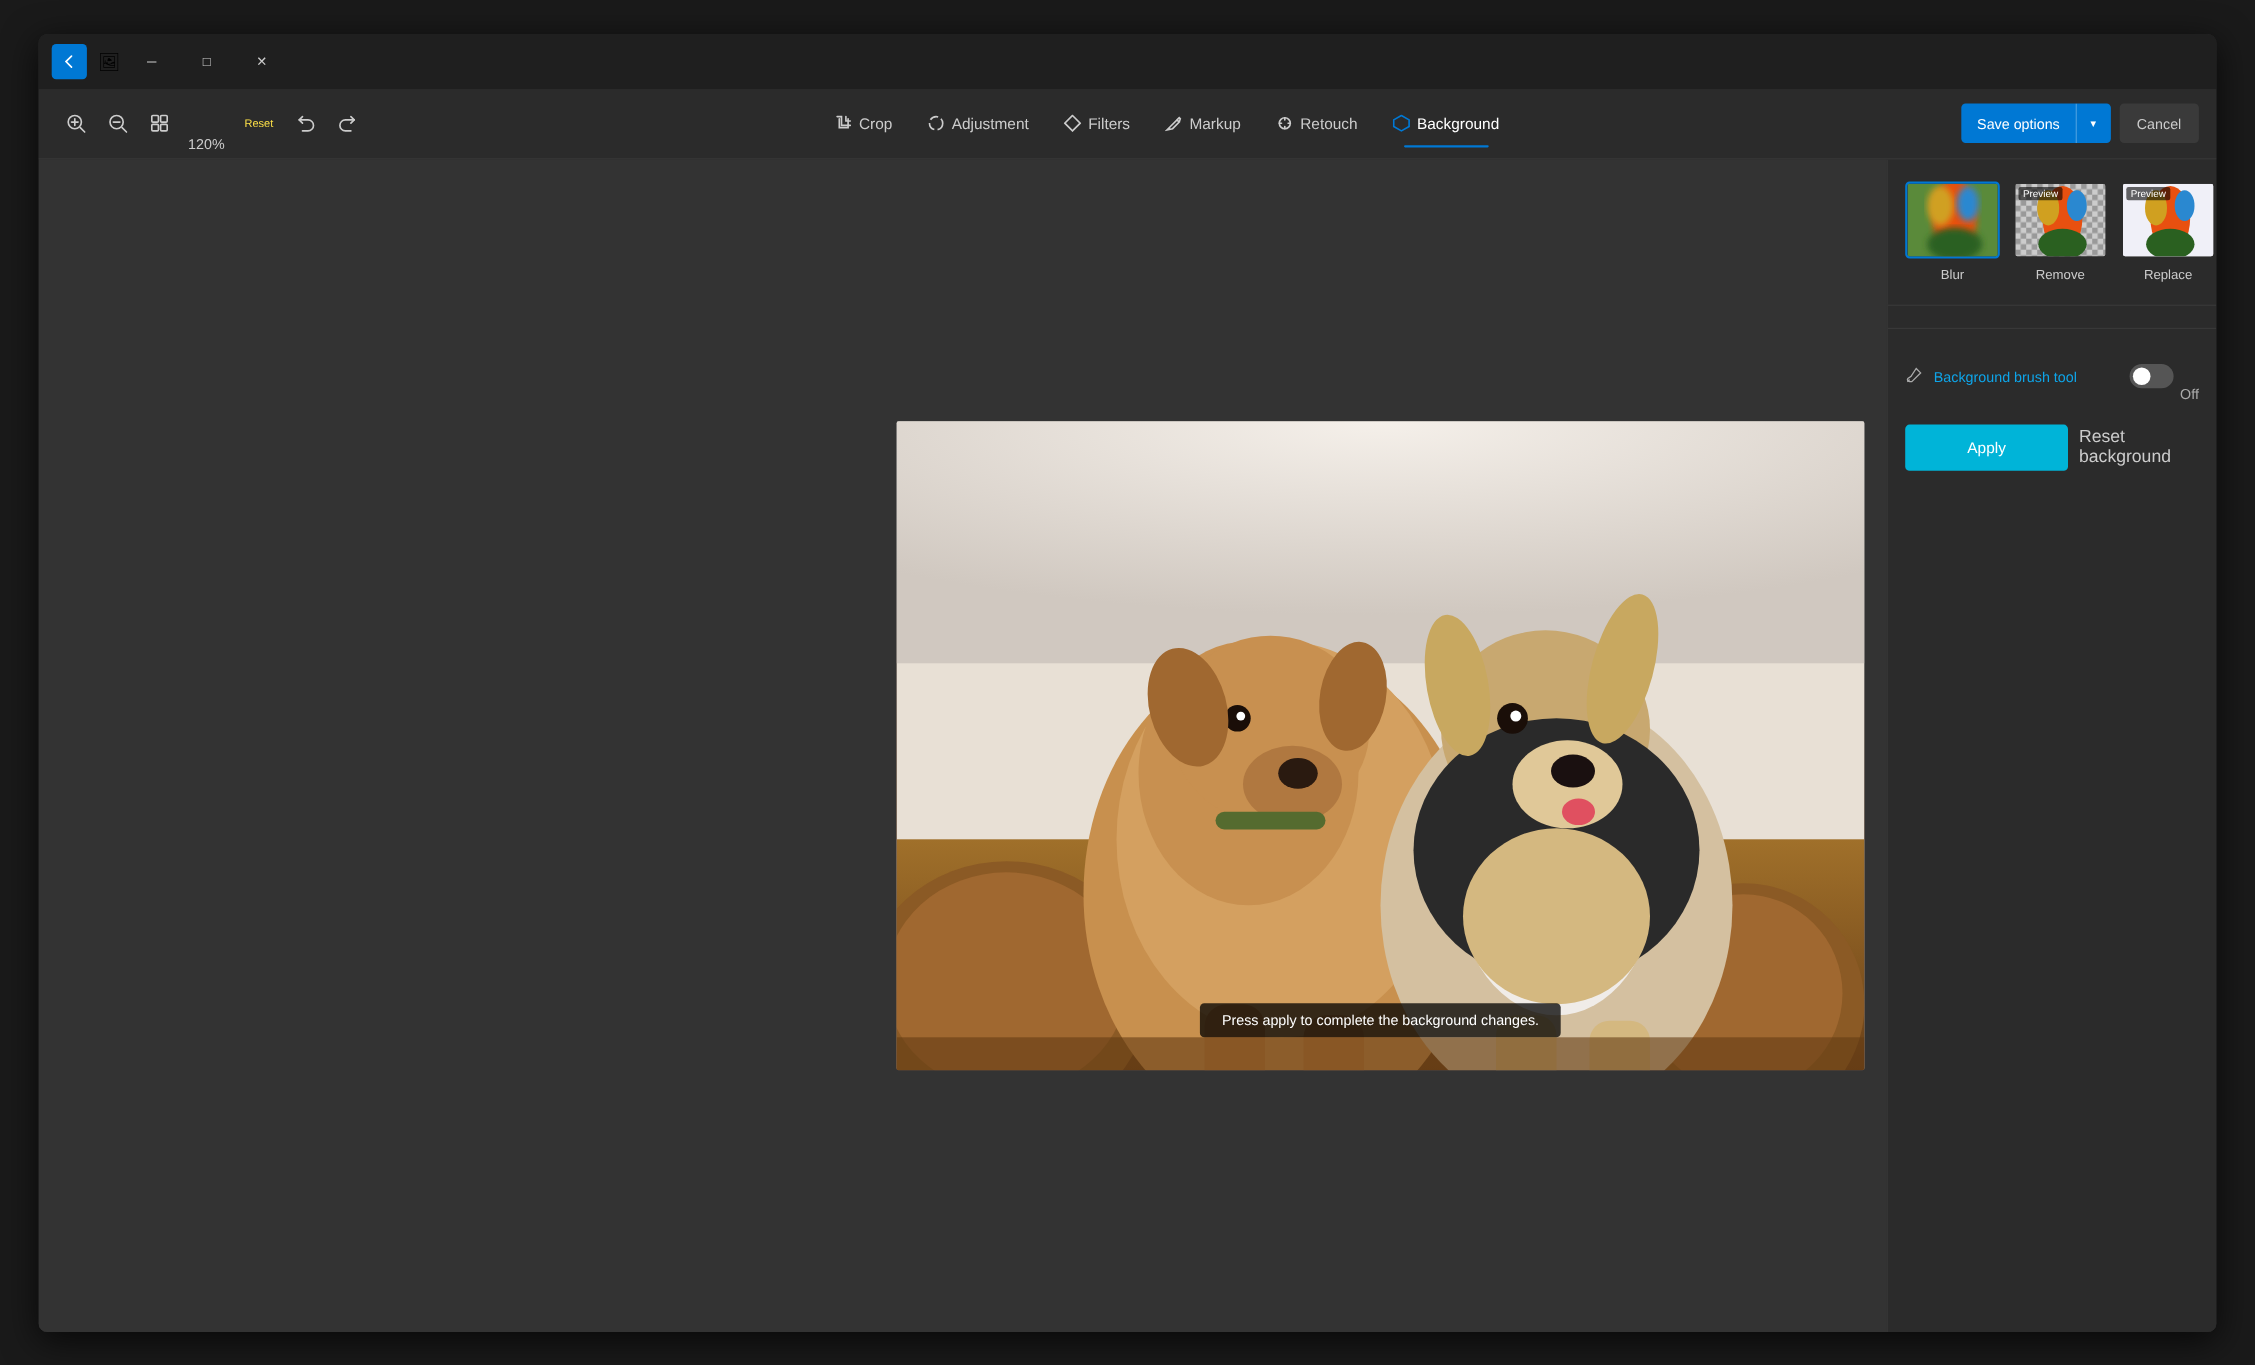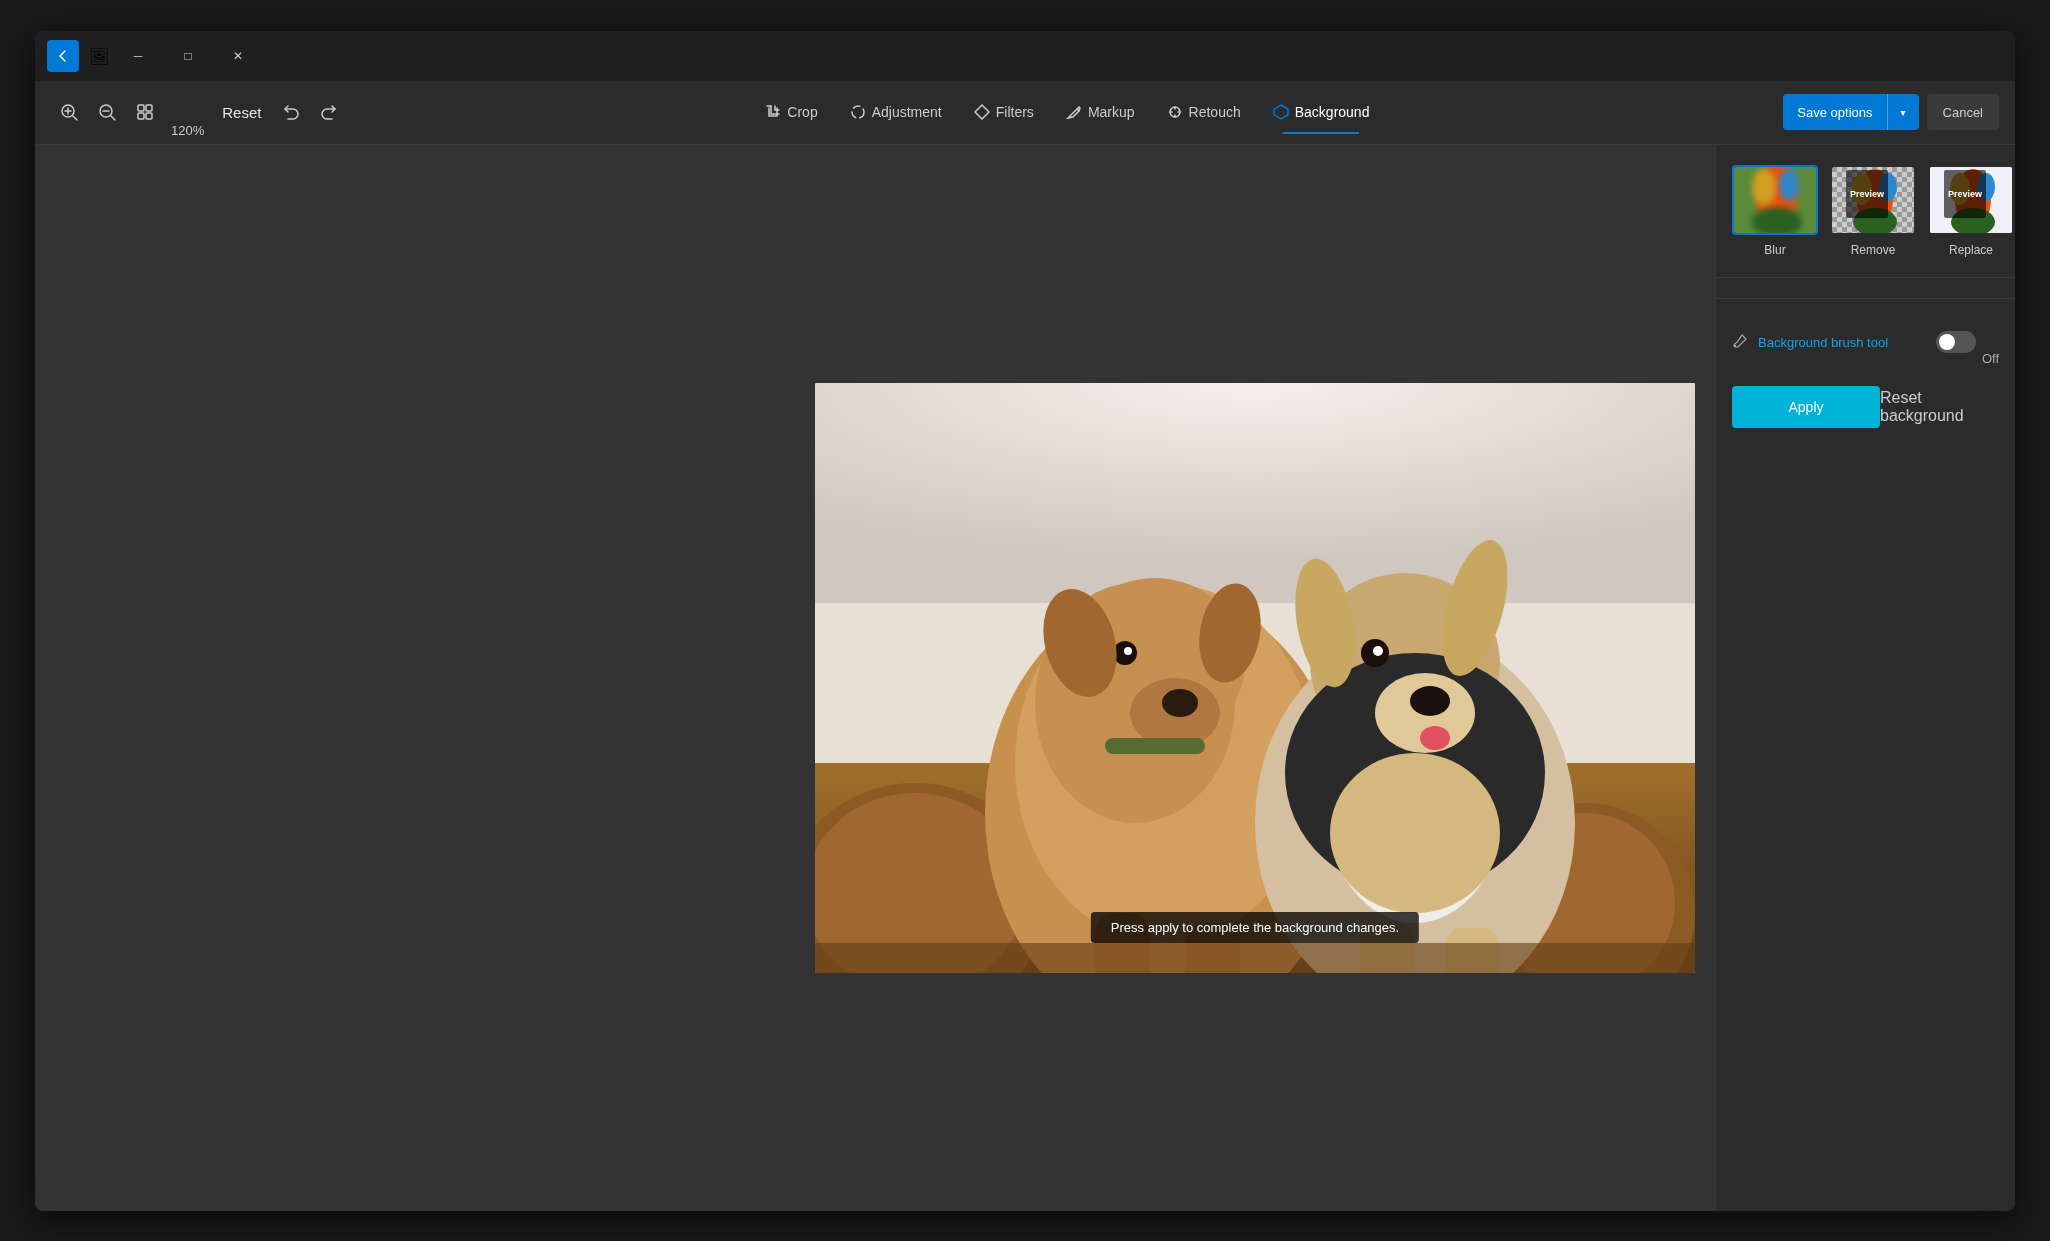--- a/index.html
+++ b/index.html
@@ -100,24 +100,24 @@
     .zoom-level {
       color: #cccccc;
       font-size: 13px;
       padding: 0 6px;
       min-width: 44px;
       text-align: center;
       margin-top: 37px;
     }
     .toolbar-reset-btn {
       padding: 4px 10px;
-      color: #e5e5e5;
-      cursor: pointer;
-      border-radius: 4px;
-      font-size: 15px;
+      color: #fde047;
+      cursor: pointer;
+      border-radius: 4px;
+      font-size: 10px;
     }
     .toolbar-tools {
       display: flex;
       align-items: center;
       gap: 0;
       flex: 1;
       justify-content: center;
     }
     .toolbar-tool {
       display: flex;
@@ -281,27 +281,26 @@
       border-color: #0078d4;
     }
     .thumb-label {
       color: #cccccc;
       font-size: 12px;
     }
     
     .thumb-preview-label {
       position: absolute;
       top: 3px;
-      left: 14px;
+      left: 3px;
       background: rgba(0,0,0,0.6);
       color: white;
       font-size: 9px;
-      padding: 19px 4px;
+      padding: 1px 4px;
       border-radius: 2px;
-      font-weight: bold;
     }
     
     .panel-separator {
       height: 1px;
       background: #3a3a3a;
       margin: 0 -16px;
     }
     
     .intensity-row {
       display: flex;
@@ -392,20 +391,21 @@
       border-radius: 50%;
     }
     .toggle-off-label {
       color: #aaaaaa;
       font-size: 13px;
       margin-top: 32px;
     }
     
     .action-row {
       display: flex;
+      gap: 10px;
       align-items: center;
     }
     .apply-btn {
       flex: 0 0 auto;
       width: 148px;
       height: 42px;
       background: #00b4d8;
       color: white;
       border-radius: 4px;
       display: flex;

